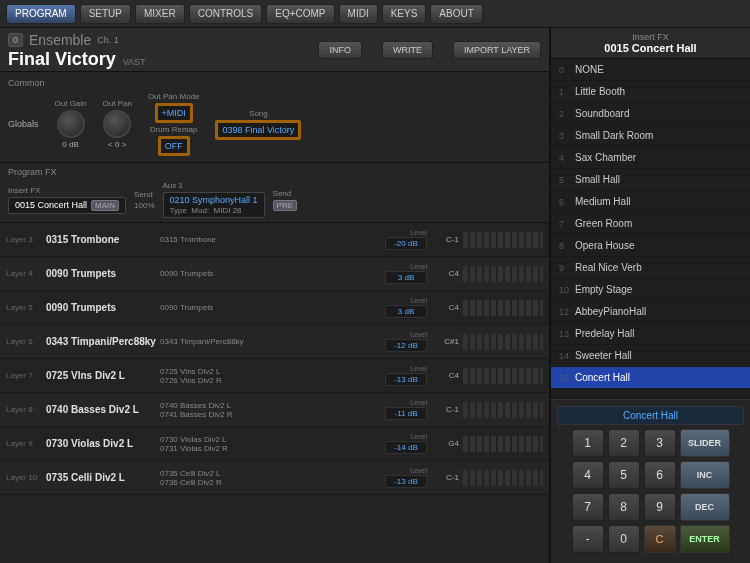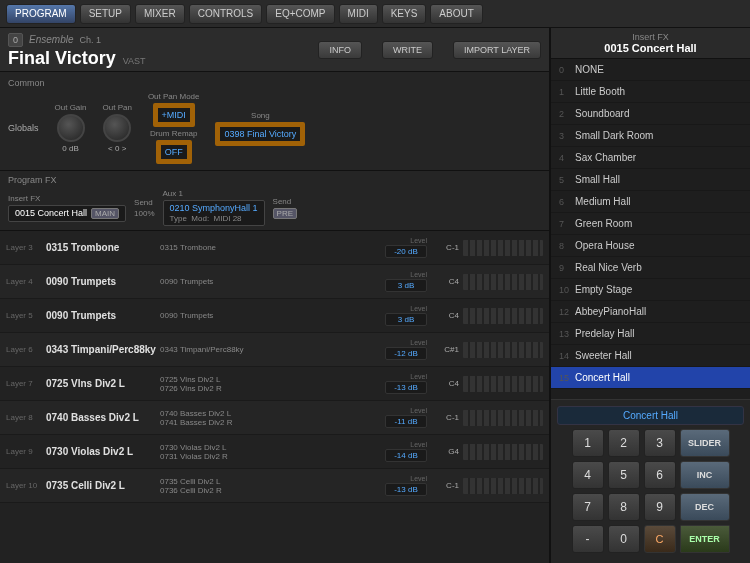--- a/index.html
+++ b/index.html
@@ -72,21 +72,21 @@
       margin-bottom: 2px;
     }
     .channel-badge {
       background: #444;
       border: 1px solid #555;
       border-radius: 2px;
       padding: 1px 4px;
       font-size: 9px;
       color: #aaa;
     }
-    .ensemble-label { font-size: 10px; color: #888; font-style: italic; }
+    .ensemble-label { font-size: 14px; color: #888; }
     .ch-label { font-size: 9px; color: #888; }
     .inst-name {
       font-size: 18px;
       font-weight: bold;
       color: #fff;
       line-height: 1;
     }
     .inst-engine {
       font-size: 9px;
       color: #777;
@@ -141,21 +141,21 @@
       width: 28px;
       height: 28px;
       border-radius: 50%;
       background: radial-gradient(circle at 40% 35%, #555, #222);
       border: 2px solid #444;
       position: relative;
     }
     .knob-value { font-size: 8px; color: #aaa; }
     .dropdown-sm {
       background: #1a1a1a;
-      border: 5px solid #a16207;
+      border: 3px solid #a16207;
       border-radius: 2px;
       color: #5af;
       font-size: 9px;
       padding: 2px 4px;
     }
 
     
     .program-fx {
       background: #252525;
       border-bottom: 1px solid #111;

